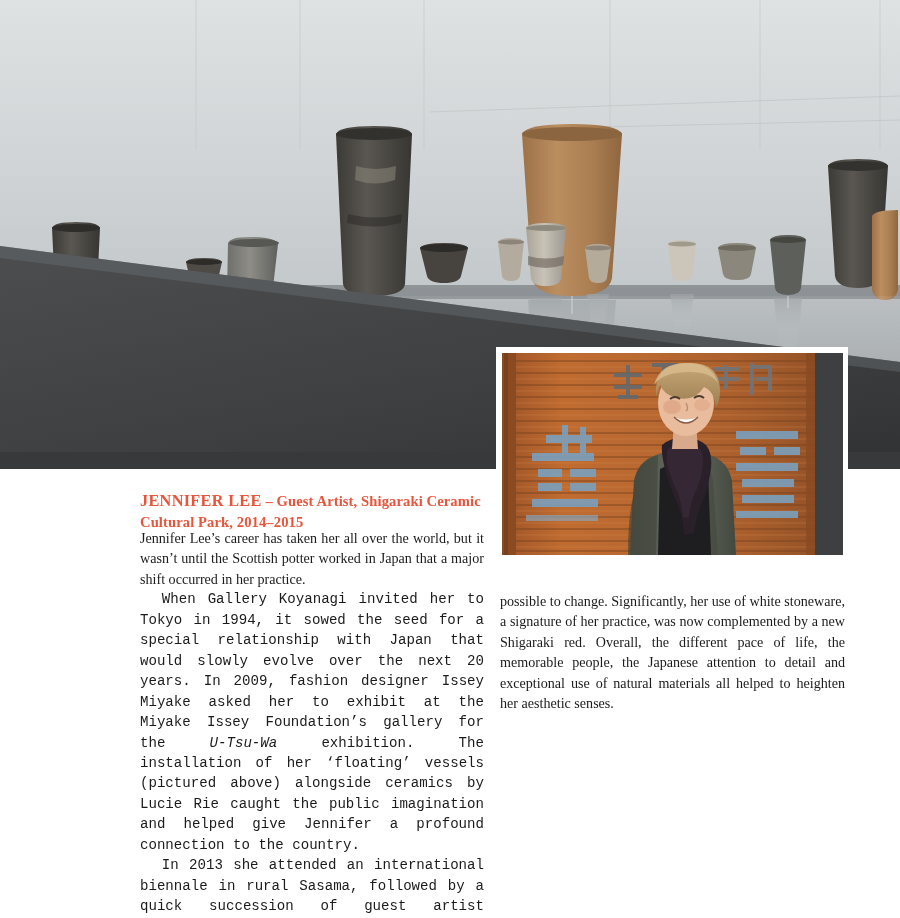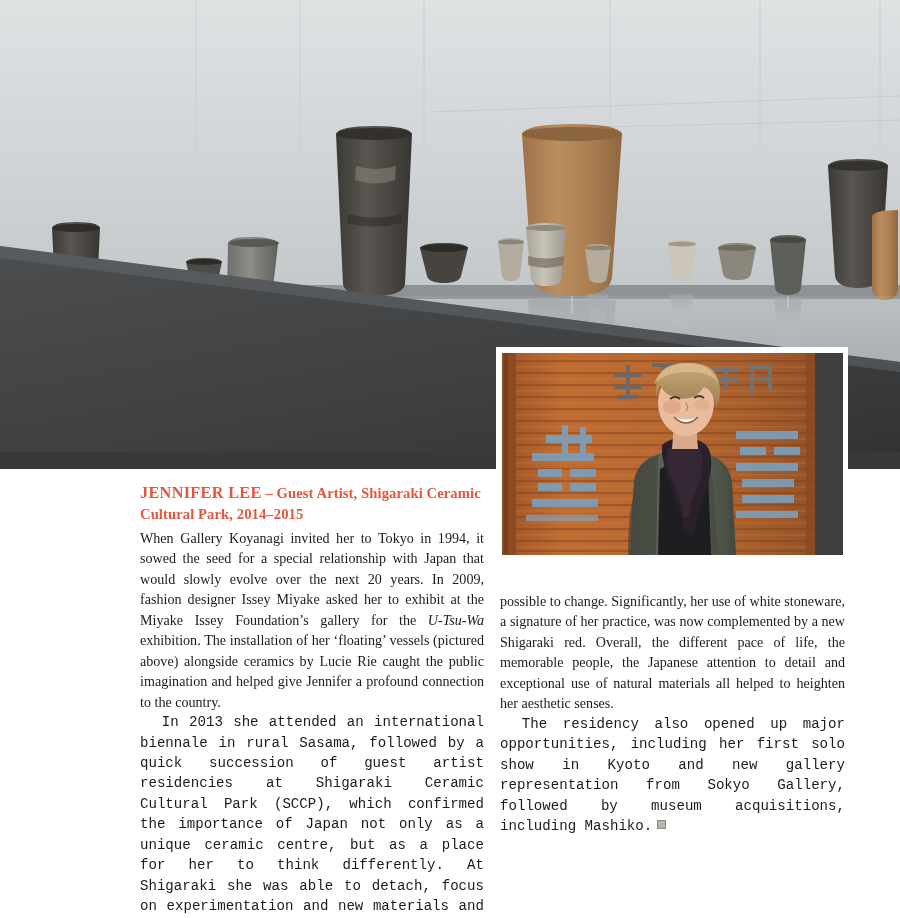--- a/index.html
+++ b/index.html
@@ -45,21 +45,21 @@
 
   
   #article {
     position: absolute;
     left: 0; top: 469px;
     width: 900px; height: 449px;
   }
 
   #headline {
     position: absolute;
-    left: 140px; top: 4px;
+    left: 140px; top: 12px;
     width: 345px;
     color: #e8553c;
     font-size: 15.2px;
     line-height: 19.5px;
     font-weight: bold;
     letter-spacing: 0.1px;
   }
   #headline .hl-name { font-size: 16.3px; letter-spacing: 0.3px; }
   #headline .hl-rest { font-size: 14.6px; }
 
@@ -392,23 +392,23 @@
       <path d="M128 202 l4 -62 q-6 22 -6 62 Z" fill="#3a3e36" opacity="0.6"></path>
     </svg>
   </div>
 </div>
 
 <div id="article">
 
   <h1 id="headline"><span class="hl-name">JENNIFER LEE</span><span class="hl-rest"> – Guest Artist, Shigaraki Ceramic Cultural Park, 2014–2015</span></h1>
 
   <div class="col" id="col-left">
+    <p>Jennifer Lee’s career has taken her all over the world, but it wasn’t until the Scottish potter worked in Japan that a major shift occurred in her practice.</p>
     <p><span>When Gallery Koyanagi invited her to Tokyo in 1994, it sowed the seed for a special relationship with Japan that would slowly evolve over the next 20 years. In 2009, fashion designer Issey Miyake asked her to exhibit at the Miyake Issey Foundation’s gallery for the </span><em>U-Tsu-Wa</em><span> exhibition. The installation of her ‘floating’ vessels (pictured above) alongside ceramics by Lucie Rie caught the public imagination and helped give Jennifer a profound connection to the country.</span></p>
     <p>In 2013 she attended an international biennale in rural Sasama, followed by a quick succession of guest artist residencies at Shigaraki Ceramic Cultural Park (SCCP), which confirmed the importance of Japan not only as a unique ceramic centre, but as a place for her to think differently. At Shigaraki she was able to detach, focus on experimentation and new materials and push her practice – almost to the point of complete disruption.</p>
 
   </div>
 
   <div class="col" id="col-right">
     <p>possible to change. Significantly, her use of white stoneware, a signature of her practice, was now complemented by a new Shigaraki red. Overall, the different pace of life, the memorable people, the Japanese attention to detail and exceptional use of natural materials all helped to heighten her aesthetic senses.</p>
-    <p><span>The residency also opened up major opportunities, including her first solo show in Kyoto and new gallery representation from Sokyo Gallery, followed by museum acquisitions, including Mashiko.</span><span class="endmark"></span></p>
   </div>
 
 </div>
 
 </body></html>

